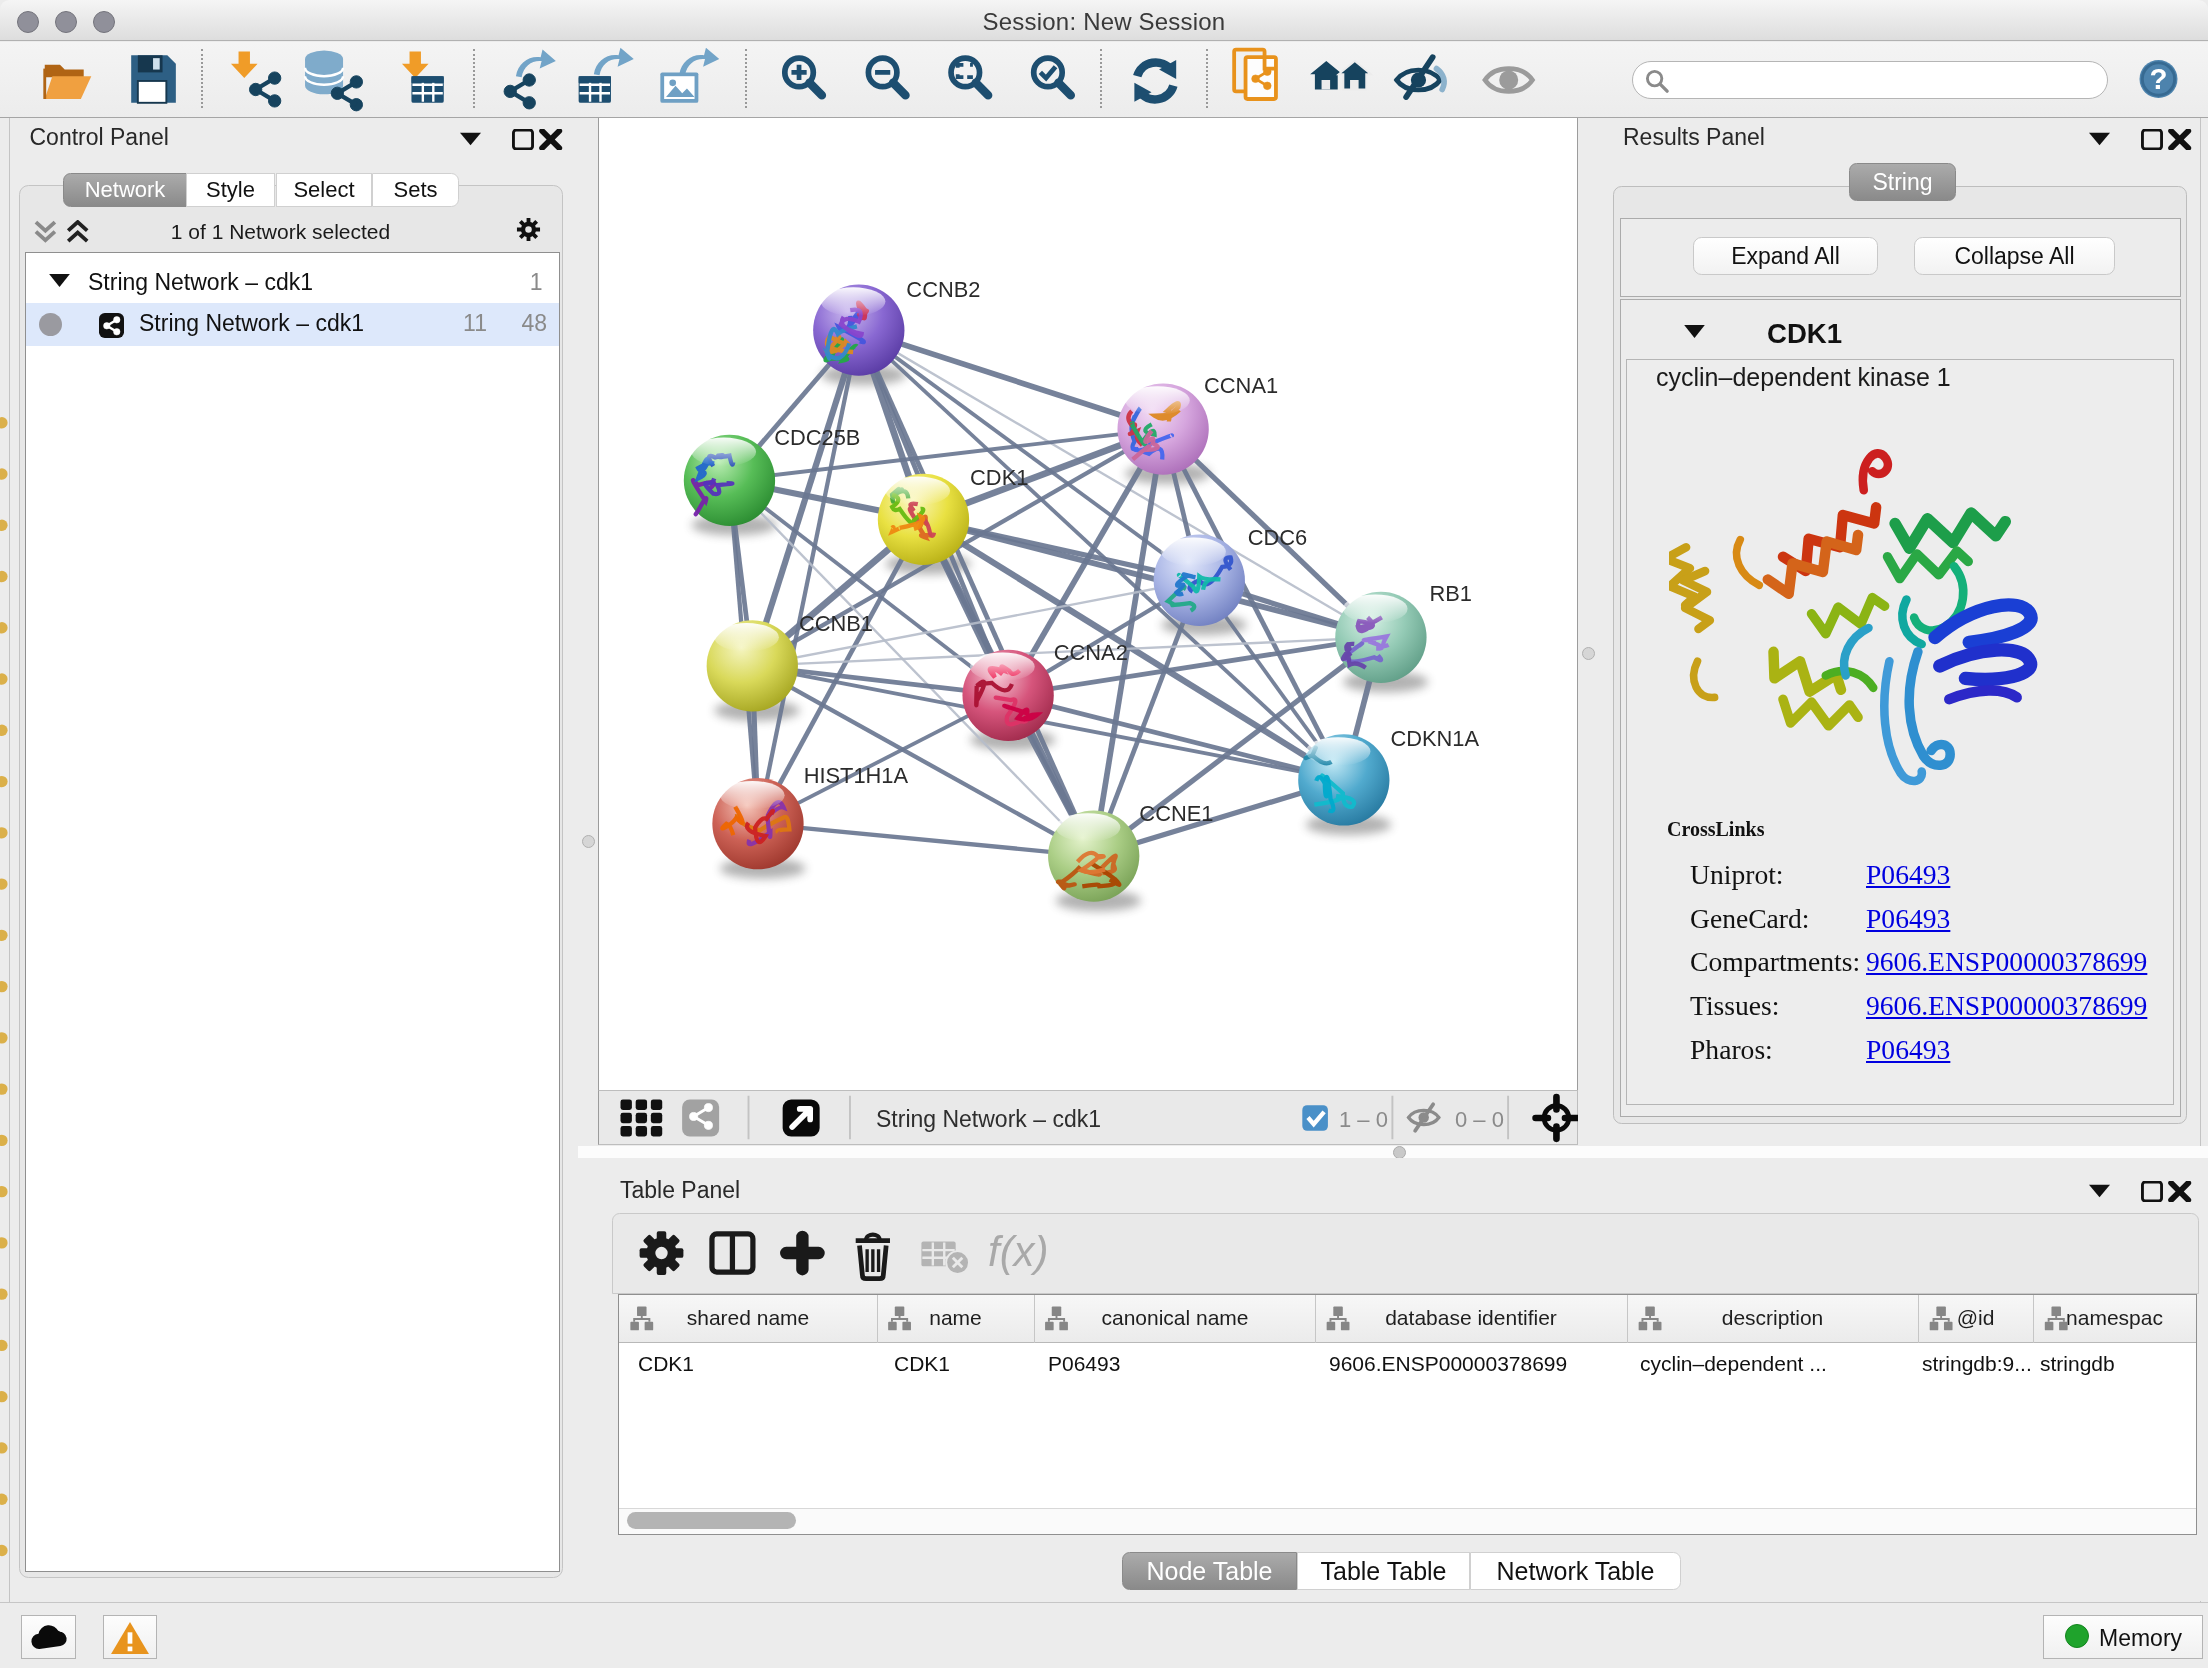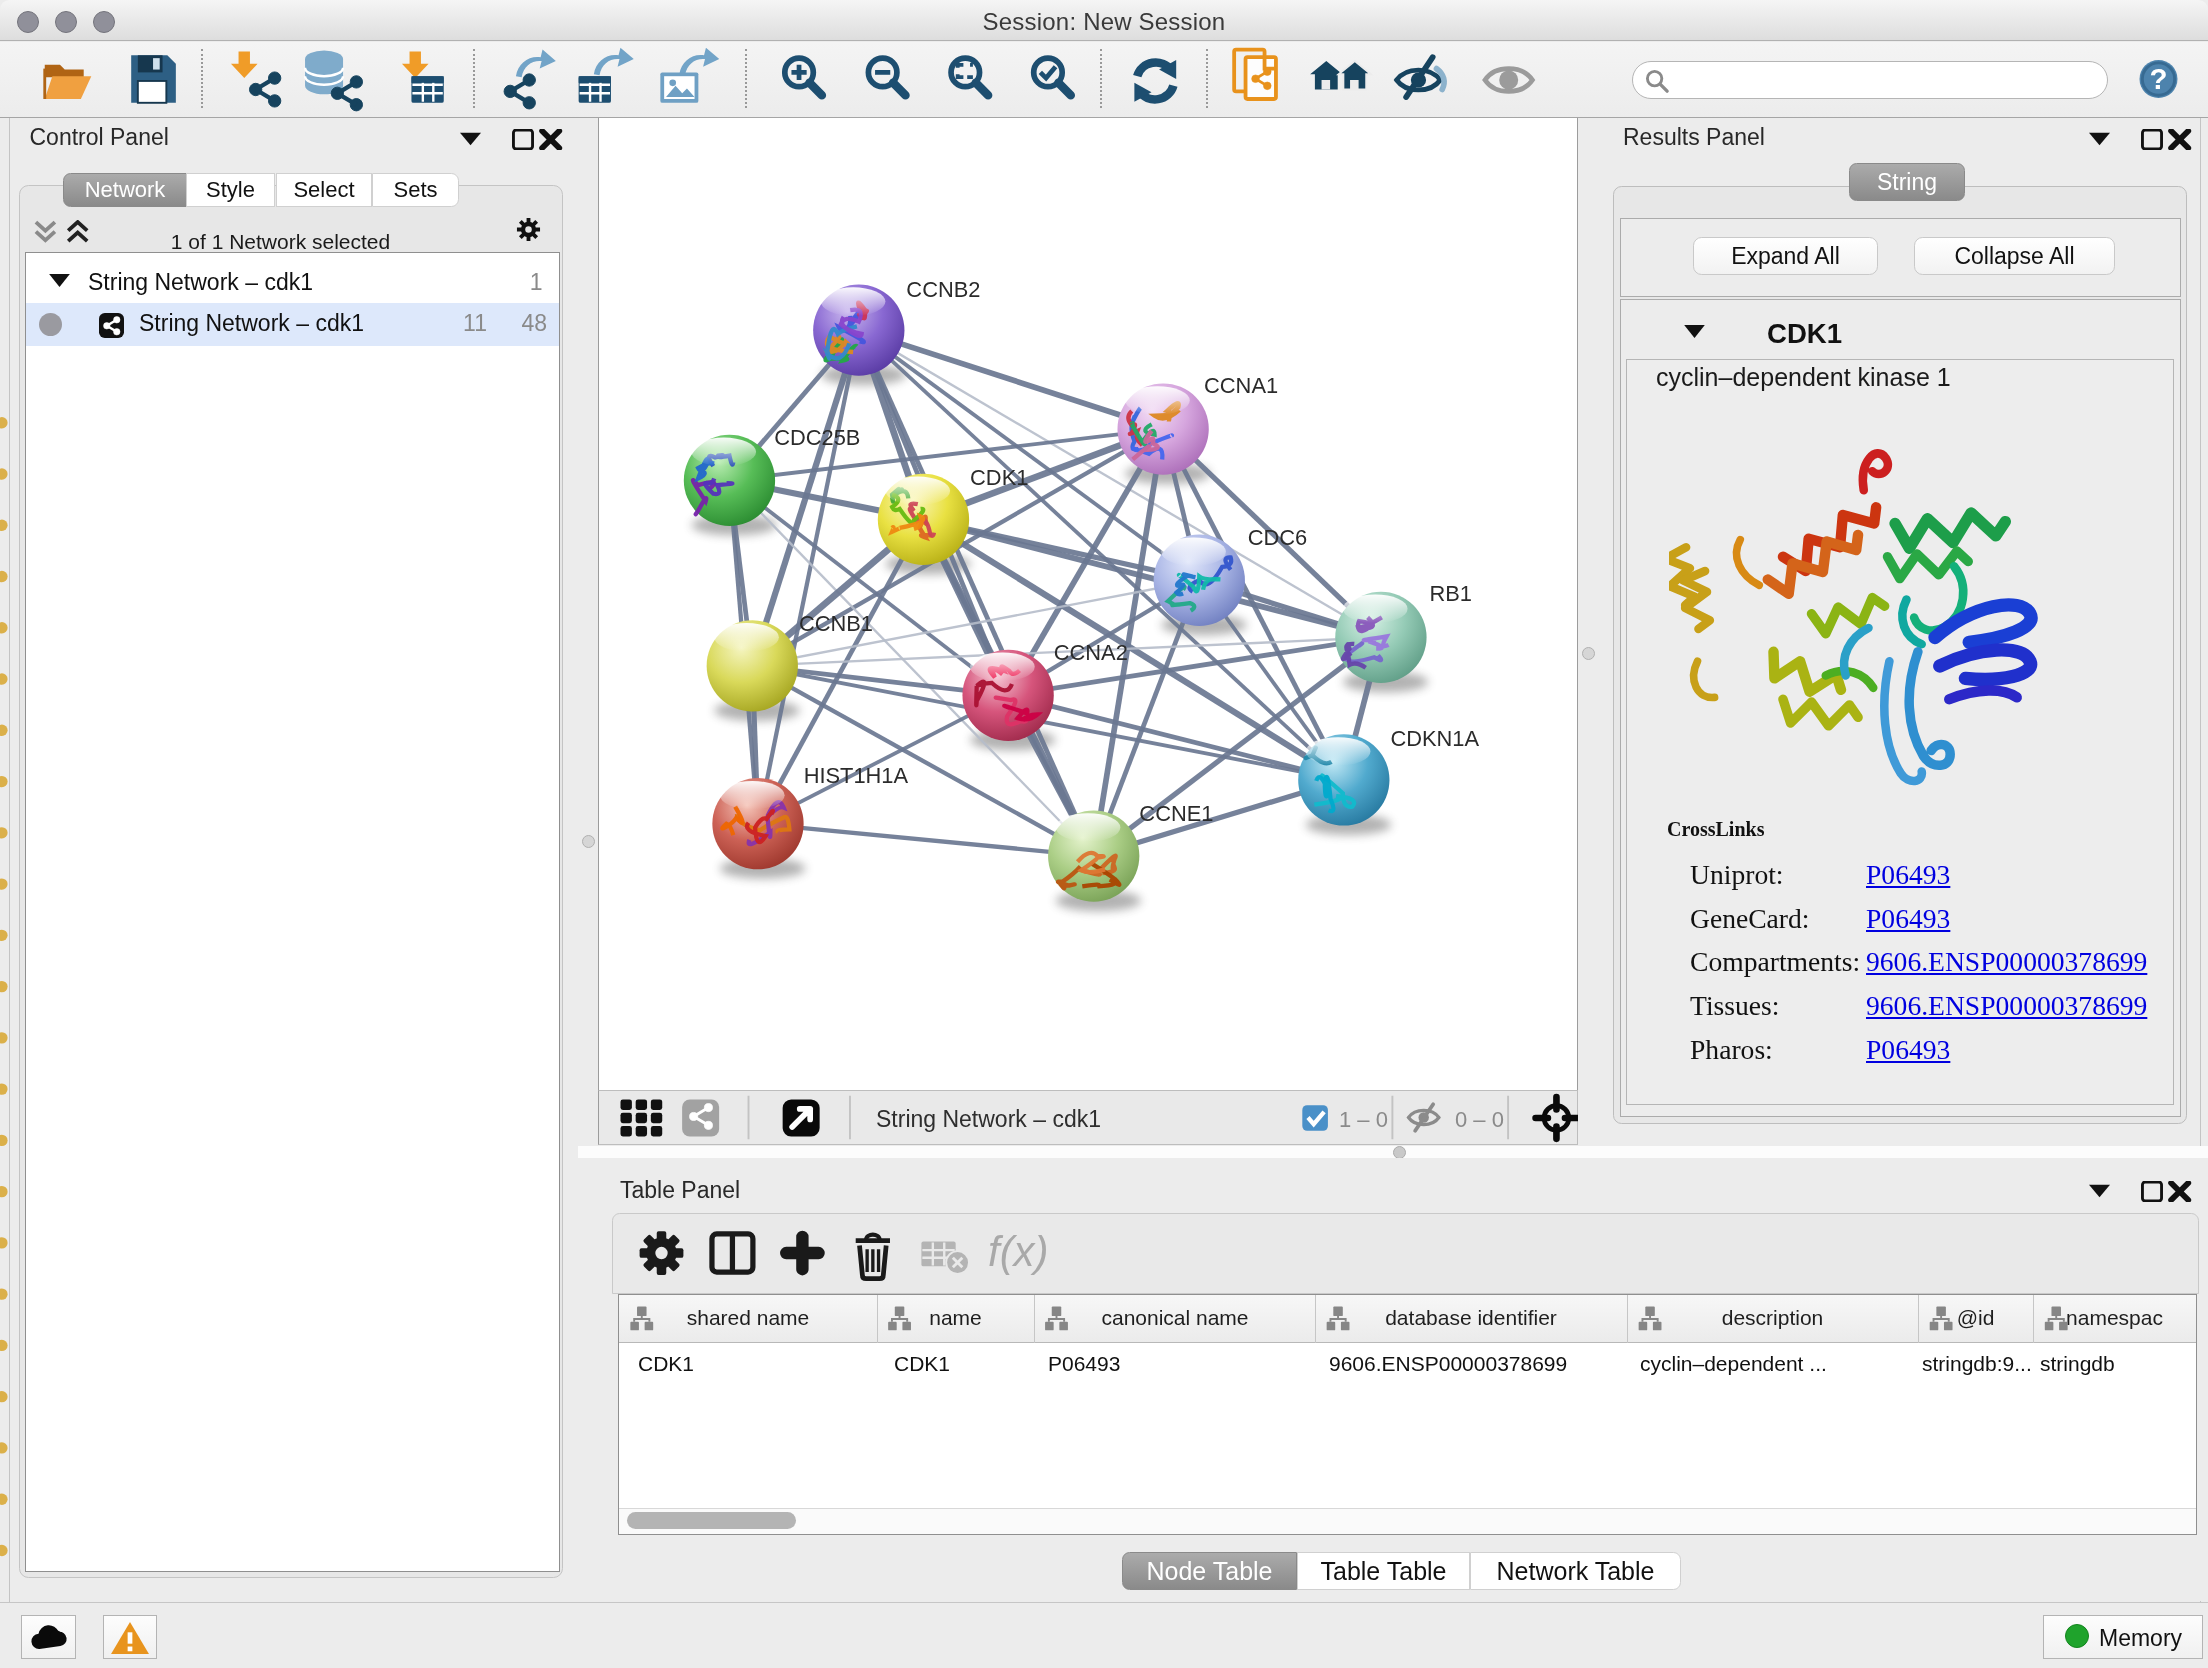--- a/index.html
+++ b/index.html
@@ -242,21 +242,21 @@
 </svg>
 <div class="abs tab tabsel" style="left:63px;top:173px;width:124px;height:34px;line-height:32px;border-radius:7.6px 0 0 7.6px;">Network</div>
 <div class="abs tab" style="left:186px;top:173px;width:89px;height:34px;line-height:32px;">Style</div>
 <div class="abs tab" style="left:276px;top:173px;width:96px;height:34px;line-height:32px;">Select</div>
 <div class="abs tab" style="left:372px;top:173px;width:87px;height:34px;line-height:32px;border-radius:0 7.6px 7.6px 0;">Sets</div>
 <div id="cp-header" class="abs"></div>
 <svg class="abs" style="left:34px;top:220px;" width="57" height="25" viewBox="0 0 60 26">
  <path d="M2,2 l10,9 10,-9 M2,12 l10,9 10,-9" stroke="#8a8a8a" stroke-width="4" fill="none"></path>
  <path d="M36,11 l10,-9 10,9 M36,22 l10,-9 10,9" stroke="#222" stroke-width="4" fill="none"></path>
 </svg>
-<div class="abs" style="left:95px;top:230px;width:371px;text-align:center;font-size:21px;color:#1a1a1a;">1 of 1 Network selected</div>
+<div class="abs" style="left:95px;top:220px;width:371px;text-align:center;font-size:21px;color:#1a1a1a;">1 of 1 Network selected</div>
 <svg class="abs" style="left:516px;top:217px;" width="25" height="25" viewBox="0 0 26 26">
  <g fill="#111">
       <circle cx="13" cy="13" r="8"></circle>
       <circle cx="13" cy="13" r="3.4" fill="#e7e7e7"></circle>
  <g stroke="#111" stroke-width="4">
         <path d="M13,1 v6 M13,19 v6 M1,13 h6 M19,13 h6 M4.5,4.5 l4.2,4.2 M17.3,17.3 l4.2,4.2 M21.5,4.5 l-4.2,4.2 M8.7,17.3 l-4.2,4.2"></path>
       </g>
     </g>
 </svg>
 <div id="cp-tree" class="abs"></div>
@@ -552,21 +552,21 @@
 <div class="abs graytxt" style="left:1455px;top:1107px;font-size:22px;">0 – 0</div>
 <div id="whitestrip" class="abs"></div>
 <div class="abs" style="left:1393px;top:1146px;width:13.3px;height:13.3px;border-radius:50%;background:#c9c9c9;border:1px solid #ababab;"></div>
 <div class="abs" style="left:582px;top:835px;width:13.3px;height:13.3px;border-radius:50%;background:#d6d6d6;border:1px solid #b0b0b0;"></div>
 <div class="abs" style="left:1582px;top:647px;width:13.3px;height:13.3px;border-radius:50%;background:#d6d6d6;border:1px solid #b0b0b0;"></div>
 
 <div class="abs ptitle" style="left:1623px;top:124px;">Results Panel</div>
 <div id="rp-box" class="abs panelbox"></div>
 <div id="rp-inner1" class="abs"></div>
 <div id="rp-inner2" class="abs"></div>
-<div class="abs tabsel" style="left:1849px;top:163px;width:116px;height:38px;border-radius:7.6px;text-align:center;font-size:23px;line-height:36px;">String</div>
+<div class="abs tabsel" style="left:1849px;top:163px;width:107px;height:38px;border-radius:7.6px;text-align:center;font-size:23px;line-height:36px;">String</div>
 <div class="abs wbtn" style="left:1693px;top:237px;width:185px;height:38px;line-height:36px;">Expand All</div>
 <div class="abs wbtn" style="left:1914px;top:237px;width:201px;height:38px;line-height:36px;">Collapse All</div>
 <div id="rp-detail" class="abs"></div>
 <svg class="abs" style="left:1684px;top:324px;" width="21" height="15" viewBox="0 0 22 16">
     <path d="M0,1 L22,1 L11,15 z" fill="#111"></path>
   </svg>
 <div class="abs" style="left:1767px;top:318px;font-size:27.6px;font-weight:bold;color:#111;">CDK1</div>
 <div class="abs" style="left:1656px;top:363px;font-size:25px;color:#1a1a1a;">cyclin–dependent kinase 1</div>
 
 <svg class="abs" style="left:1669px;top:433px;" width="380" height="371" viewBox="0 0 400 390">

